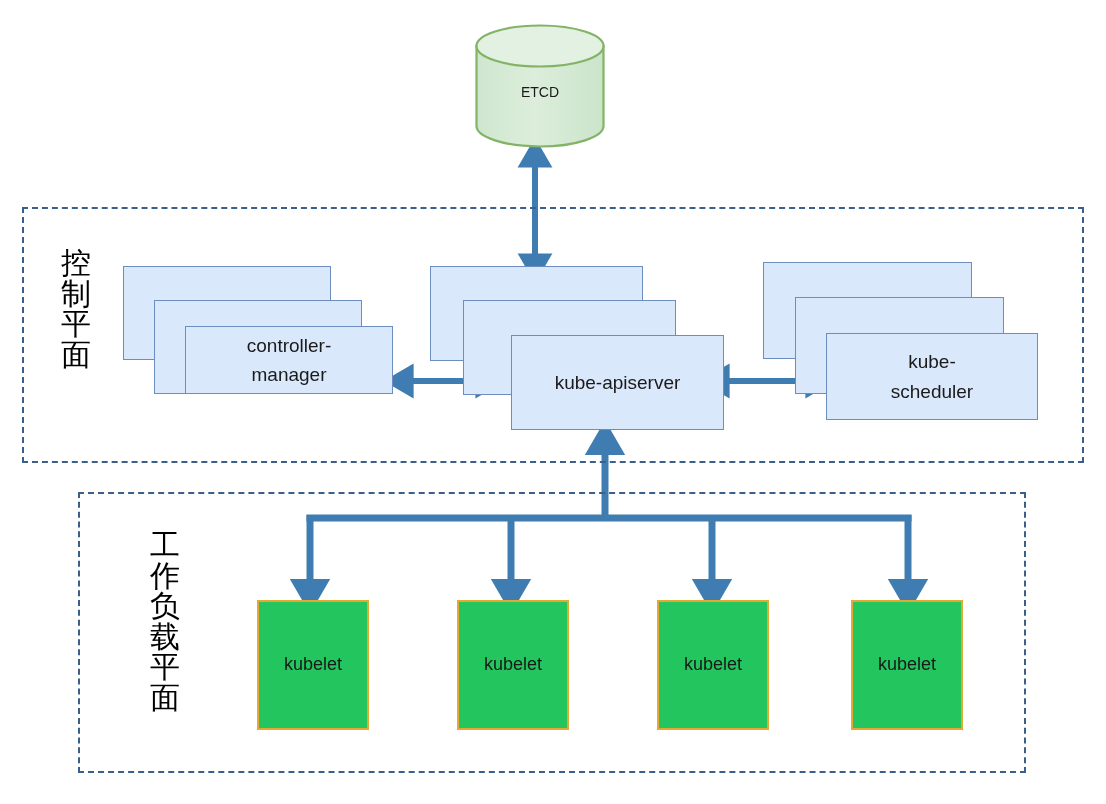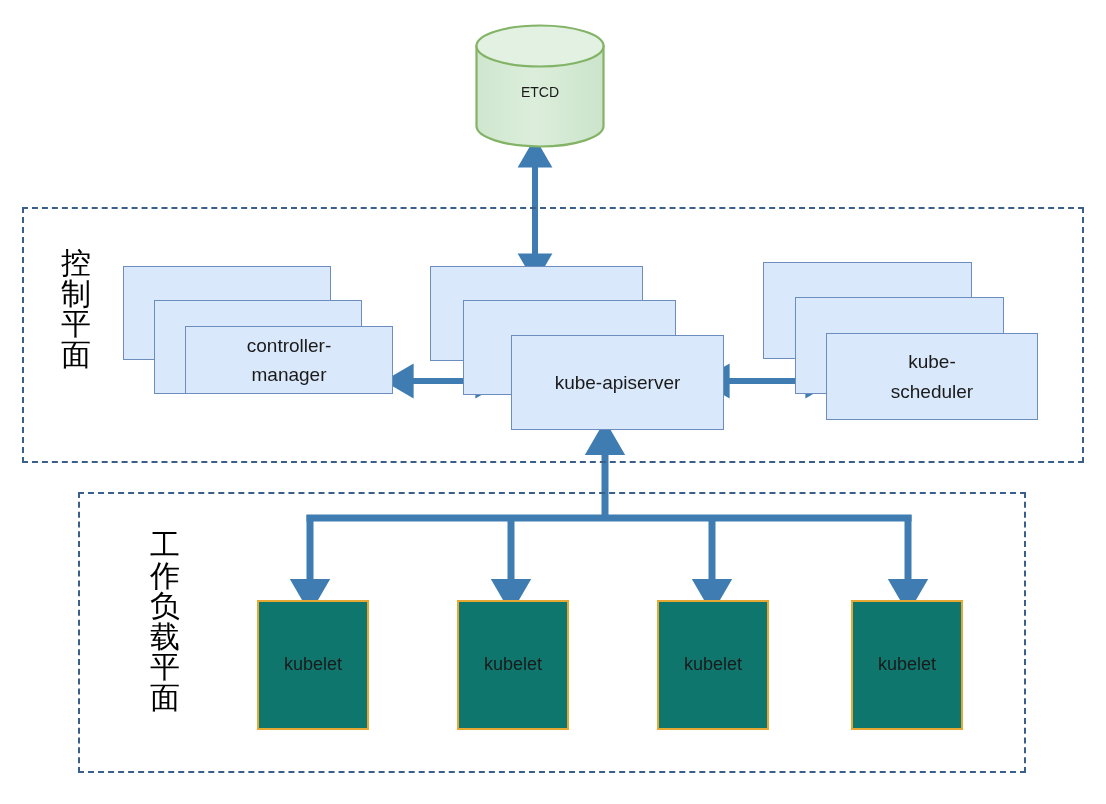--- a/index.html
+++ b/index.html
@@ -88,21 +88,21 @@
   #sch-back   { left: 0px;   top: 0px;   width: 209px; height: 97px; }
   #sch-mid    { left: 32px;  top: 35px;  width: 209px; height: 97px; }
   #sch-front  { left: 63px;  top: 71px;  width: 212px; height: 87px; }
 
   
   .kubelet {
     position: absolute;
     top: 600px;
     width: 112px;
     height: 130px;
-    background: #0f766e;
+    background: #22c55e;
     border: 2px solid #E5A933;
     box-sizing: border-box;
     display: flex;
     align-items: center;
     justify-content: center;
   }
   .kubelet .card-label { font-size: 18px; }
   #kubelet-1 { left: 257px; }
   #kubelet-2 { left: 457px; }
   #kubelet-3 { left: 657px; }

